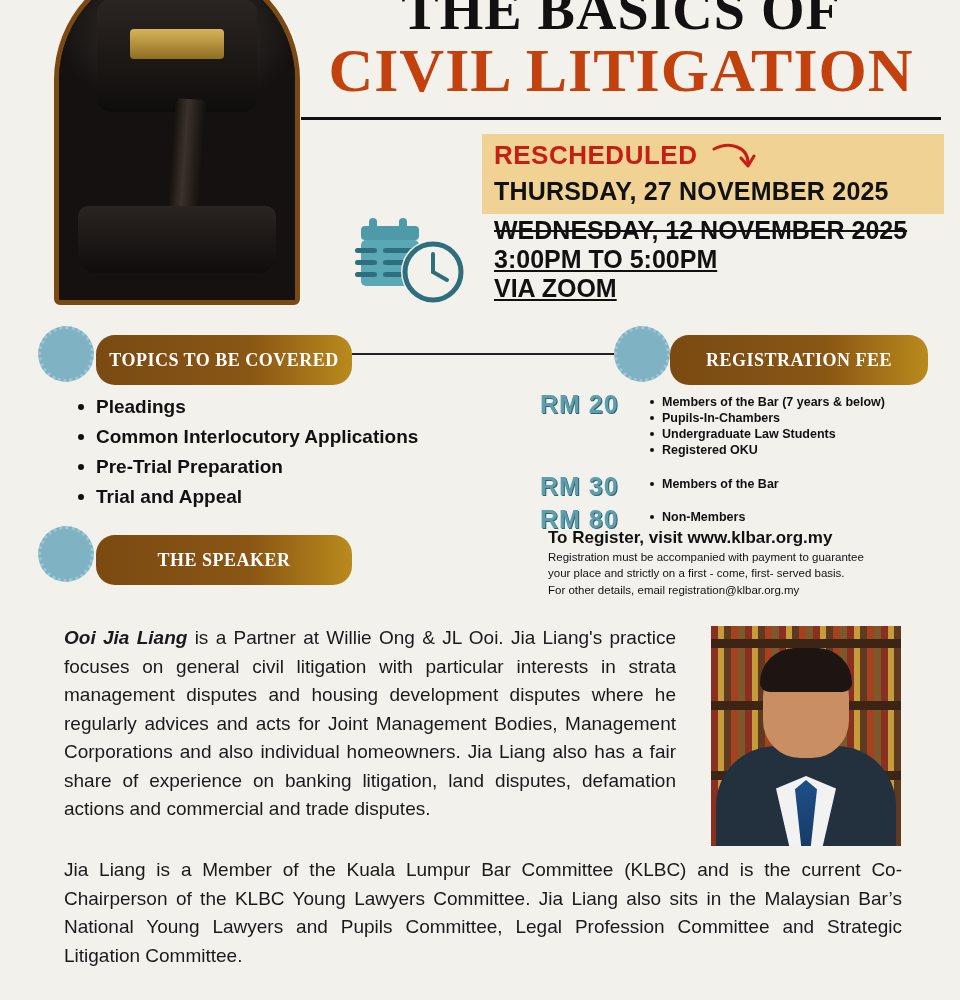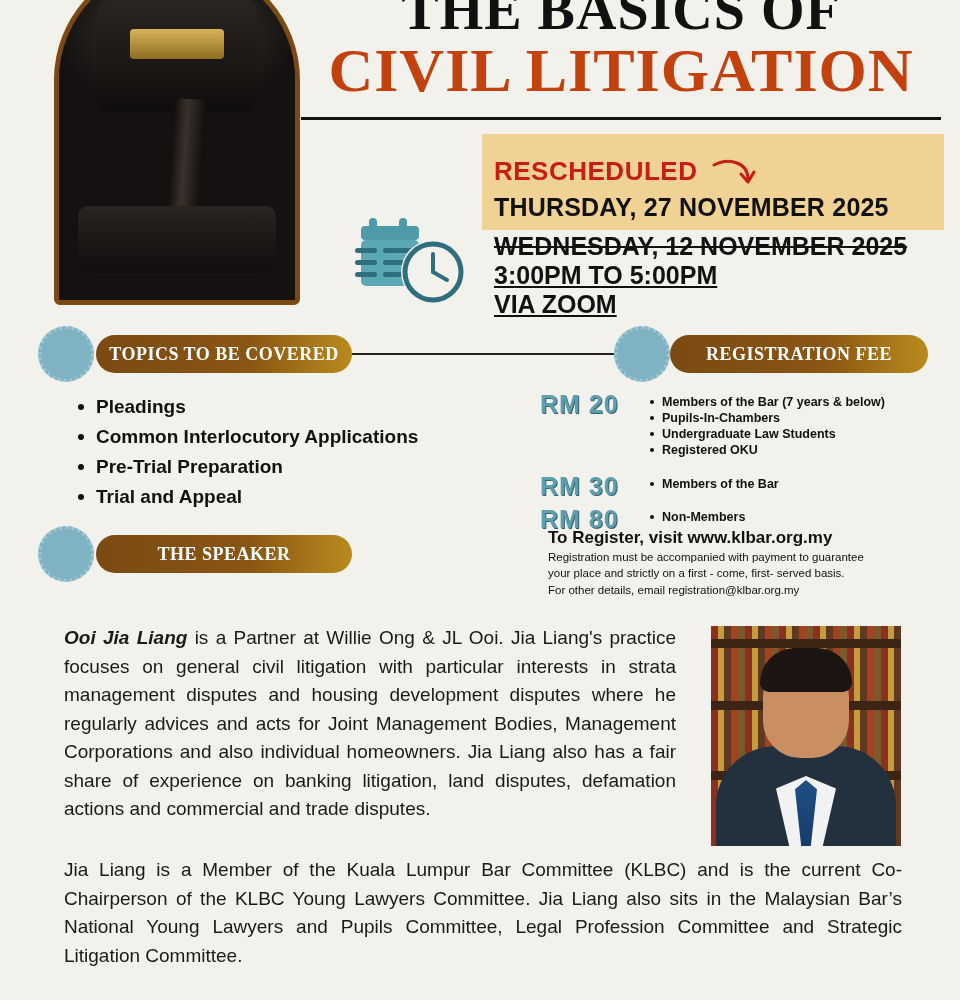--- a/index.html
+++ b/index.html
@@ -116,21 +116,20 @@
     background: #f0d294;
     padding: 6px 12px 8px 12px;
     width: 462px;
   }
   .resched-label {
     color: #c81d15;
     font-weight: bold;
     font-size: 26px;
     letter-spacing: 0.5px;
     display: inline-block;
-    margin-top: 16px;
   }
   .arrow-icon {
     display: inline-block;
     vertical-align: middle;
     margin-left: 10px;
   }
   .new-date {
     font-weight: bold;
     font-size: 25px;
     color: #111;
@@ -158,21 +157,21 @@
     position: absolute;
     left: 355px;
     top: 212px;
     width: 118px;
     height: 98px;
   }
 
   
   .pill {
     position: absolute;
-    height: 38px;
+    height: 50px;
     border-radius: 19px;
     background: linear-gradient(90deg, #7a4a12 0%, #8a5614 60%, #b98a1c 100%);
     display: flex;
     align-items: center;
     justify-content: center;
     color: #fff;
     font-family: "Liberation Serif", serif;
     font-weight: bold;
     font-size: 18px;
     letter-spacing: 0.5px;

